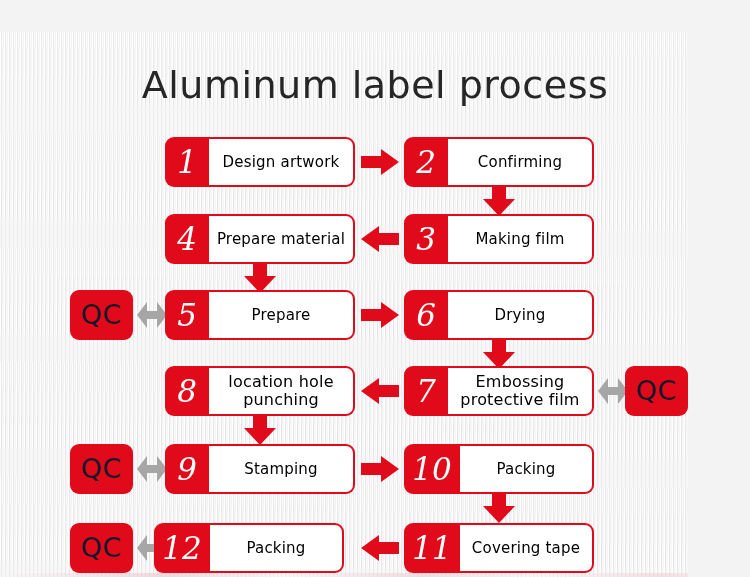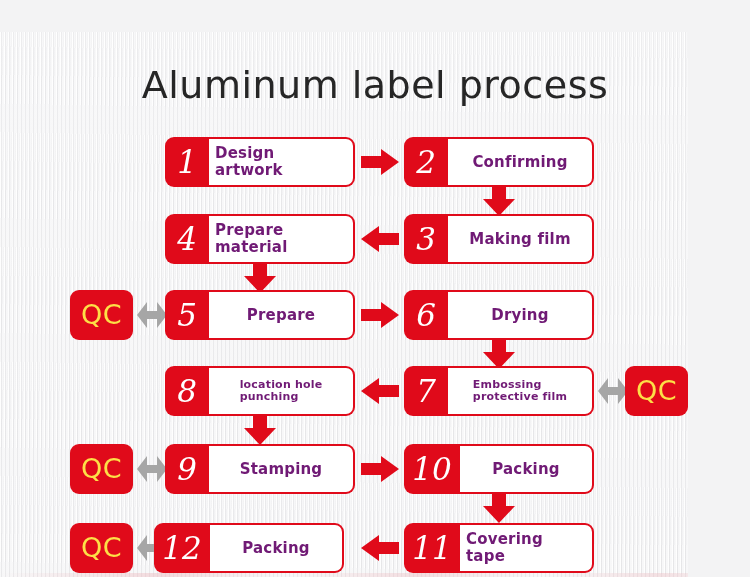--- a/index.html
+++ b/index.html
@@ -95,36 +95,35 @@
     border-radius: 0 9px 9px 0;
     display: flex;
     align-items: center;
     justify-content: center;
     box-sizing: border-box;
     padding: 0 6px;
   }
   .step .label {
     font-family: "DejaVu Sans", sans-serif;
     font-size: 15px;
-    color: #701a75;
-    text-align: left;
+    color: #000000;
+    text-align: center;
     line-height: 1.12;
     letter-spacing: 0.2px;
-    font-weight: bold;
-  }
-  .step .label.two-line { font-size: 11px; line-height: 1.12; }
+  }
+  .step .label.two-line { font-size: 16px; line-height: 1.12; }
 
   
   .qc {
     position: absolute;
     width: 63px;
     height: 50px;
     background: #e00a1a;
     border-radius: 9px;
-    color: #fde047;
+    color: #0f172a;
     font-family: "DejaVu Sans", sans-serif;
     font-size: 27px;
     line-height: 50px;
     text-align: center;
     letter-spacing: 0.5px;
     z-index: 5;
   }
 
   
   .arrow {

